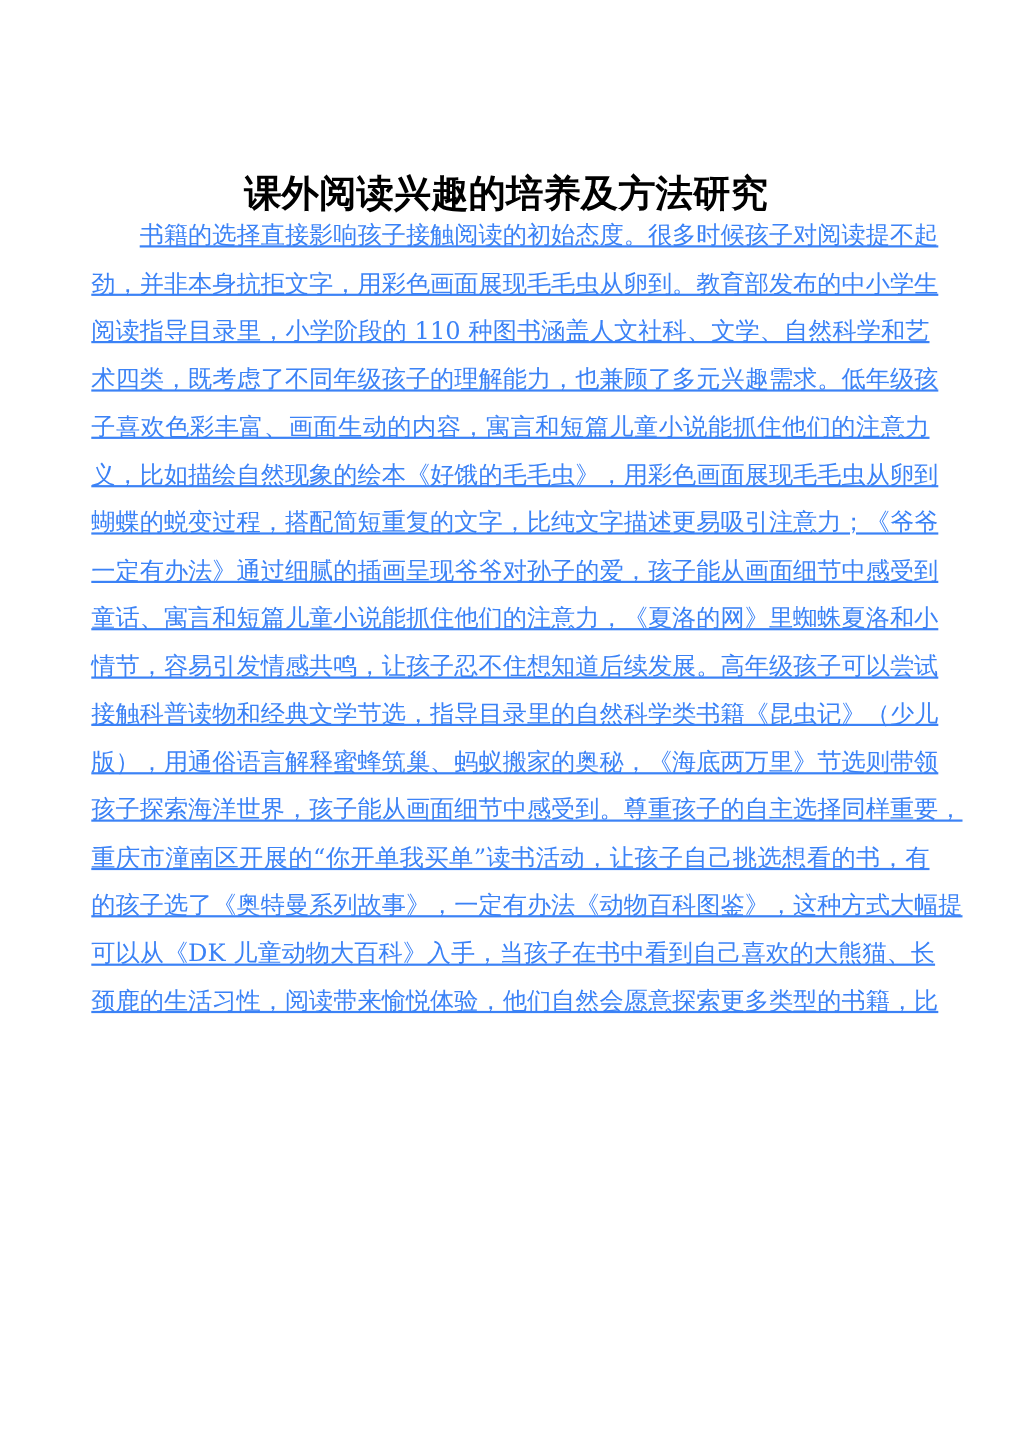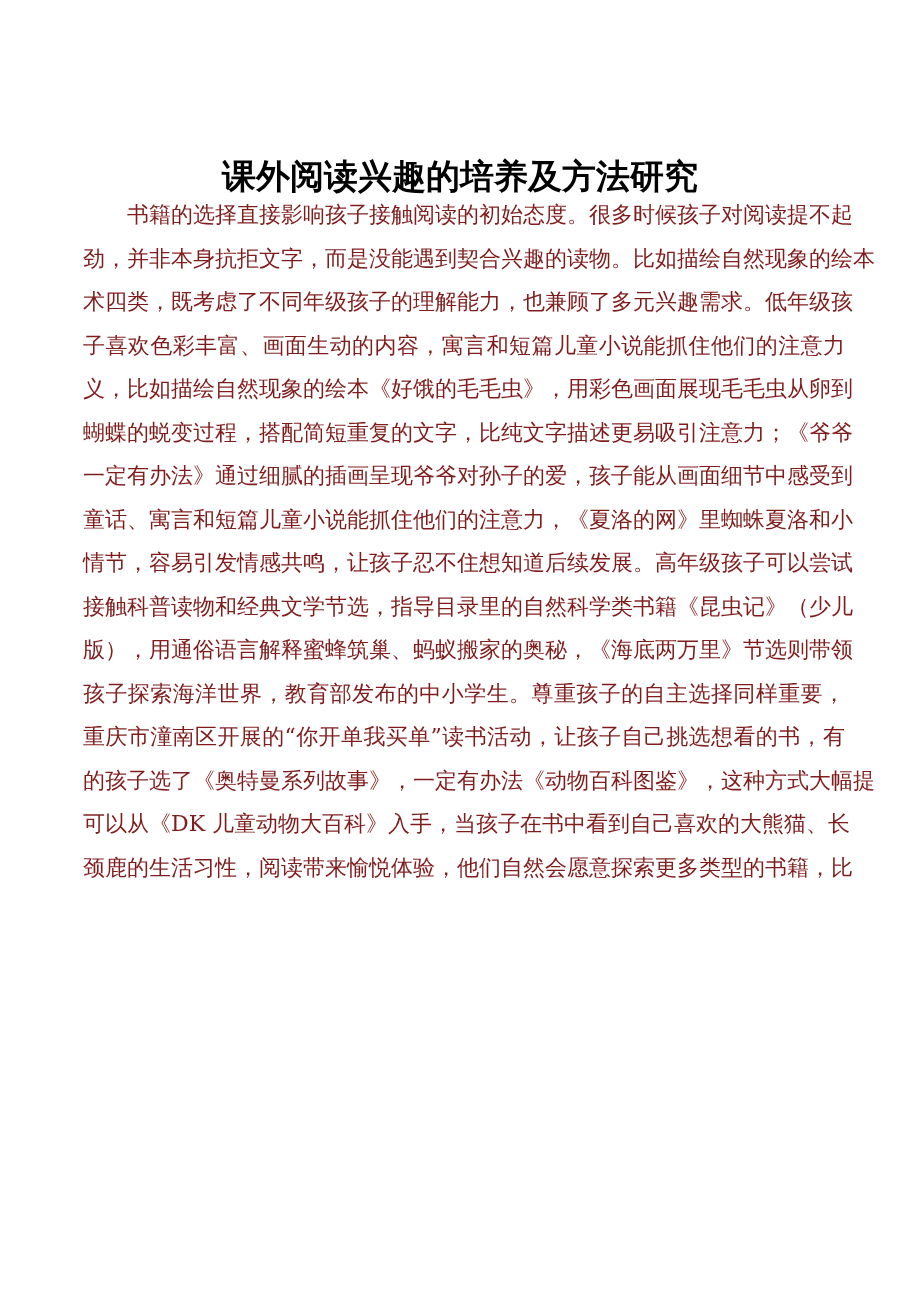--- a/index.html
+++ b/index.html
@@ -43,46 +43,48 @@
       width: 762px;
     }
     .line {
       display: block;
       height: 43.5px;
       line-height: 43.5px;
       font-size: 22px;
       white-space: nowrap;
       text-align: justify;
       text-align-last: justify;
-      color: #7f1d1d;
+      color: #3b82f6;
+      text-decoration: underline;
     }
     .line.first {
       padding-left: 44px;
     }
     .line.last {
       text-align-last: justify;
     }
   </style>
 </head>
 <body>
 
 <div class="page">
   <h1 class="title">课外阅读兴趣的培养及方法研究</h1>
 
   <div class="body-text">
     <span class="line first">书籍的选择直接影响孩子接触阅读的初始态度。很多时候孩子对阅读提不起</span>
-    <span class="line">劲，并非本身抗拒文字，而是没能遇到契合兴趣的读物。比如描绘自然现象的绘本</span>
+    <span class="line">劲，并非本身抗拒文字，用彩色画面展现毛毛虫从卵到。教育部发布的中小学生</span>
+    <span class="line">阅读指导目录里，小学阶段的 110 种图书涵盖人文社科、文学、自然科学和艺</span>
     <span class="line">术四类，既考虑了不同年级孩子的理解能力，也兼顾了多元兴趣需求。低年级孩</span>
     <span class="line">子喜欢色彩丰富、画面生动的内容，寓言和短篇儿童小说能抓住他们的注意力</span>
     <span class="line">义，比如描绘自然现象的绘本《好饿的毛毛虫》，用彩色画面展现毛毛虫从卵到</span>
     <span class="line">蝴蝶的蜕变过程，搭配简短重复的文字，比纯文字描述更易吸引注意力；《爷爷</span>
     <span class="line">一定有办法》通过细腻的插画呈现爷爷对孙子的爱，孩子能从画面细节中感受到</span>
     <span class="line">童话、寓言和短篇儿童小说能抓住他们的注意力，《夏洛的网》里蜘蛛夏洛和小</span>
     <span class="line">情节，容易引发情感共鸣，让孩子忍不住想知道后续发展。高年级孩子可以尝试</span>
     <span class="line">接触科普读物和经典文学节选，指导目录里的自然科学类书籍《昆虫记》（少儿</span>
     <span class="line">版），用通俗语言解释蜜蜂筑巢、蚂蚁搬家的奥秘，《海底两万里》节选则带领</span>
-    <span class="line">孩子探索海洋世界，教育部发布的中小学生。尊重孩子的自主选择同样重要，</span>
+    <span class="line">孩子探索海洋世界，孩子能从画面细节中感受到。尊重孩子的自主选择同样重要，</span>
     <span class="line">重庆市潼南区开展的“你开单我买单”读书活动，让孩子自己挑选想看的书，有</span>
     <span class="line">的孩子选了《奥特曼系列故事》，一定有办法《动物百科图鉴》，这种方式大幅提</span>
     <span class="line">可以从《DK 儿童动物大百科》入手，当孩子在书中看到自己喜欢的大熊猫、长</span>
     <span class="line last">颈鹿的生活习性，阅读带来愉悦体验，他们自然会愿意探索更多类型的书籍，比</span>
   </div>
 </div>
 
 </body></html>

